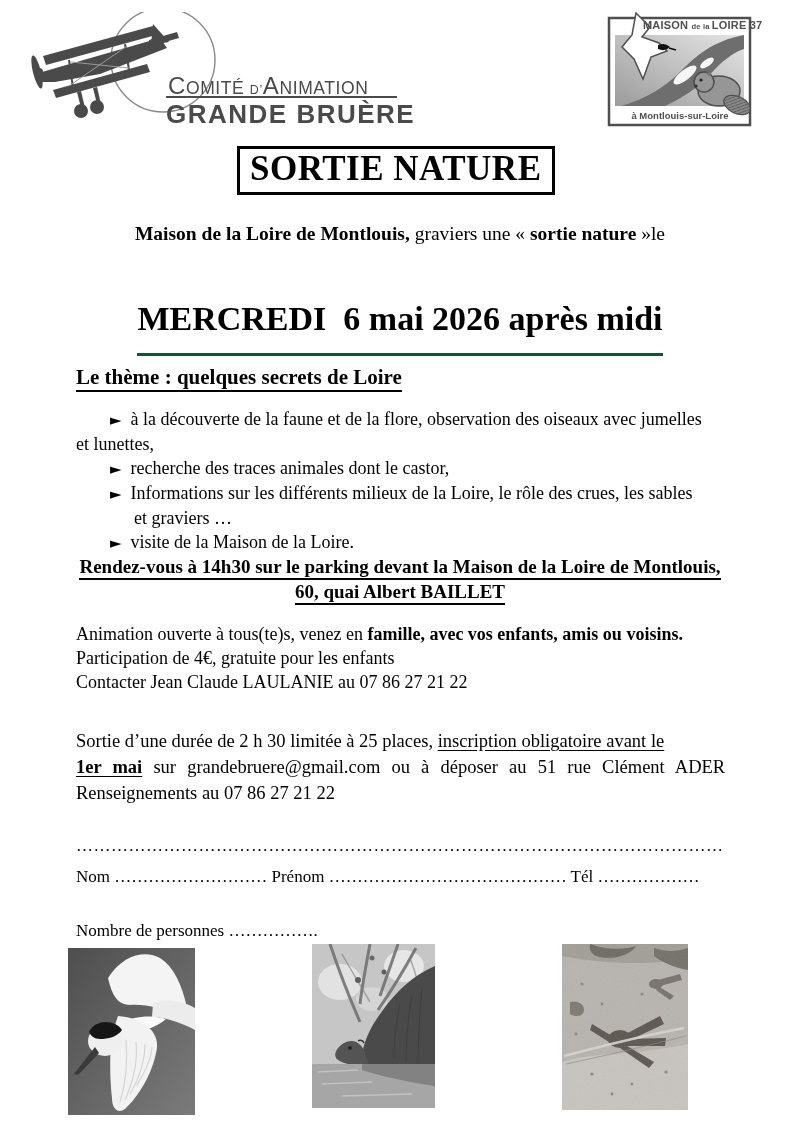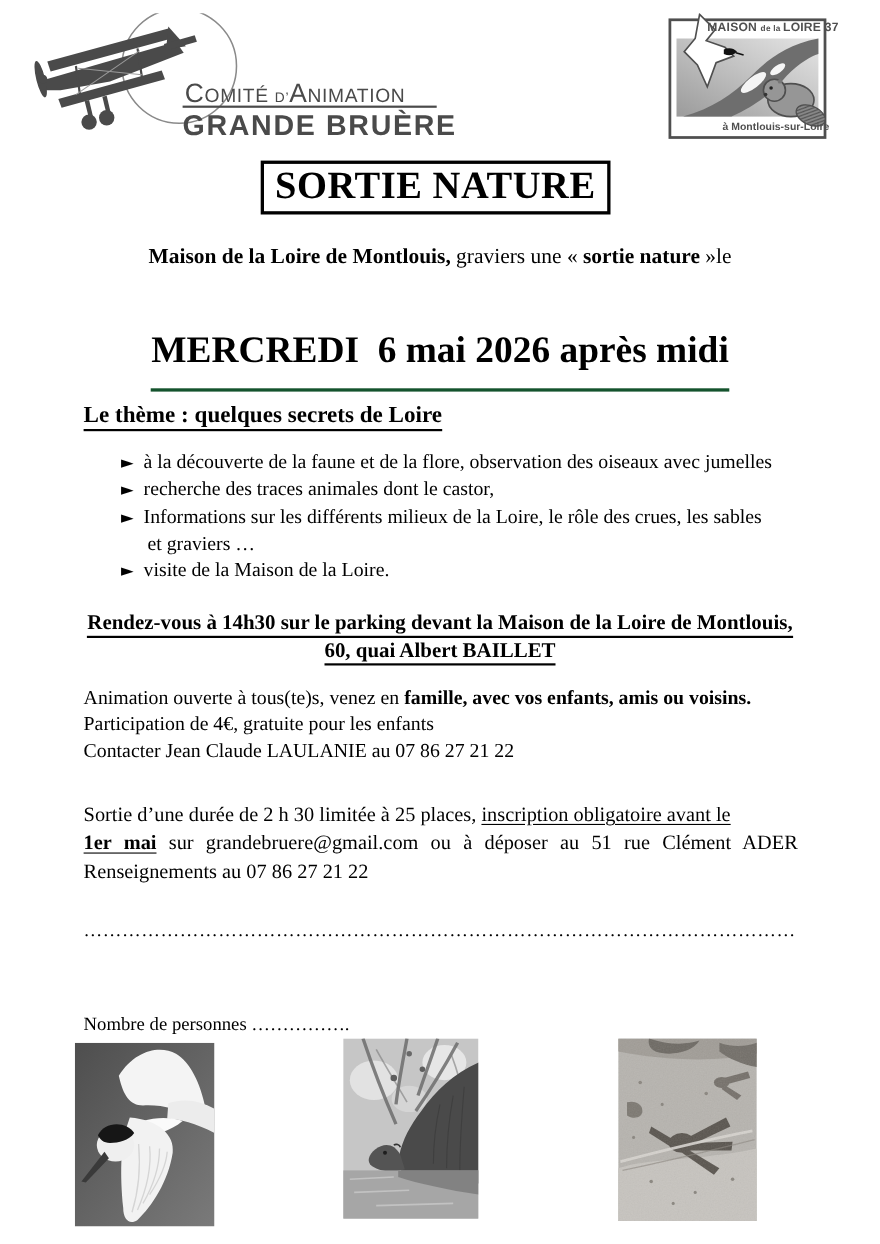--- a/index.html
+++ b/index.html
@@ -12,21 +12,21 @@
 
   
   .logo-sans{font-family:"Liberation Sans","DejaVu Sans",sans-serif;color:#4a4a4a;}
   .ca-line1{left:168px;top:72px;font-size:17.5px;letter-spacing:.6px;white-space:nowrap;}
   .ca-line1 .bigcap{font-size:24px;}
   .ca-line1 .small{font-size:12.5px;}
   .ca-rule{left:166px;top:96px;width:231px;height:2px;background:#4a4a4a;}
   .ca-line2{left:166px;top:99px;font-size:26px;font-weight:bold;letter-spacing:1.5px;white-space:nowrap;}
   .ml-title{left:643px;top:19px;font-weight:bold;font-size:11px;letter-spacing:.2px;color:#4f4f4f;white-space:nowrap;}
   .ml-title .small{font-size:7.5px;}
-  .ml-sub{left:606px;top:110px;width:148px;text-align:right;font-weight:bold;font-size:9.5px;color:#4f4f4f;}
+  .ml-sub{left:606px;top:110px;width:148px;text-align:center;font-weight:bold;font-size:9.5px;color:#4f4f4f;}
 
   
   .title-box{left:237px;top:146px;border:3px solid #000;padding:0 10px 3px;font-size:35px;font-weight:bold;letter-spacing:.5px;white-space:nowrap;}
   .intro{left:0;top:221px;width:800px;text-align:center;font-size:19.5px;line-height:26px;}
   .date-heading{left:0;top:300px;width:800px;text-align:center;font-size:34px;font-weight:bold;white-space:nowrap;}
   .date-heading span{border-bottom:3px solid #14532d;padding-bottom:16px;}
   .theme-heading{left:76px;top:365px;font-size:21px;font-weight:bold;white-space:nowrap;}
   .theme-heading span{border-bottom:2px solid #000;padding-bottom:1px;}
   .bullets{left:76px;top:407px;width:662px;font-size:18px;line-height:24px;}
   .bl.pad34{padding-left:34px;}
@@ -113,20 +113,21 @@
   <div class="abs intro">
     <div><span class="b">Maison de la Loire de Montlouis,</span><span> graviers une « </span><span class="b">sortie nature</span><span> »le</span></div>
   </div>
 
   <div class="abs date-heading"><span>MERCREDI&nbsp; 6 mai 2026 après midi</span></div>
 
   <div class="abs theme-heading"><span>Le thème : quelques secrets de Loire</span></div>
 
   <div class="abs bullets">
     <div class="bl pad34"><span class="marker">►</span><span>à la découverte de la faune et de la flore, observation des oiseaux avec jumelles</span></div>
+    <div class="bl"><span>et lunettes,</span></div>
     <div class="bl pad34"><span class="marker">►</span><span>recherche des traces animales dont le castor,</span></div>
     <div class="bl pad34"><span class="marker">►</span><span>Informations sur les différents milieux de la Loire, le rôle des crues, les sables</span></div>
     <div class="bl pad58"><span>et graviers …</span></div>
     <div class="bl pad34"><span class="marker">►</span><span>visite de la Maison de la Loire.</span></div>
   </div>
 
   <div class="abs rdv">
     <div><span>Rendez-vous à 14h30 sur le parking devant la Maison de la Loire de Montlouis,</span></div>
     <div><span>60, quai Albert BAILLET</span></div>
   </div>
@@ -137,20 +138,21 @@
     <div><span>Contacter Jean Claude LAULANIE au 07 86 27 21 22</span></div>
   </div>
 
   <div class="abs para2">
     <div><span>Sortie d’une durée de 2 h 30 limitée à 25 places, </span><span class="u">inscription obligatoire avant le</span></div>
     <div class="wide-just"><span class="b u">1er mai</span><span> sur grandebruere@gmail.com ou à déposer au 51 rue Clément ADER</span></div>
     <div><span>Renseignements au 07 86 27 21 22</span></div>
   </div>
 
   <div class="abs sheet-dots clip">………………………………………………………………………………………………………………………………………………………………</div>
+  <div class="abs nom-line clip"><span>Nom </span><span>……………………… </span><span>Prénom </span><span>…………………………………… </span><span>Tél </span><span>………………</span></div>
   <div class="abs nombre-line"><span>Nombre de personnes </span><span>…………….</span></div>
 
   <svg class="abs photo" style="left:68px;top:948px;" width="127" height="167" viewBox="0 0 127 167">
     <defs>
       <linearGradient id="pg1" x1="0" y1="0" x2="1" y2="1">
         <stop offset="0" stop-color="#4e4e4e"></stop>
           <stop offset="1" stop-color="#7a7a7a"></stop>
       </linearGradient>
     </defs>
     <rect width="127" height="167" fill="url(#pg1)"></rect>

